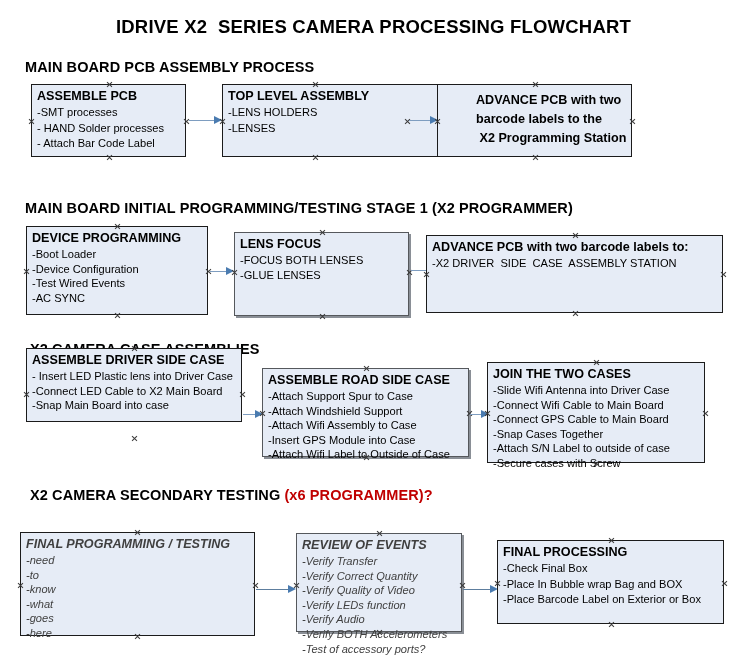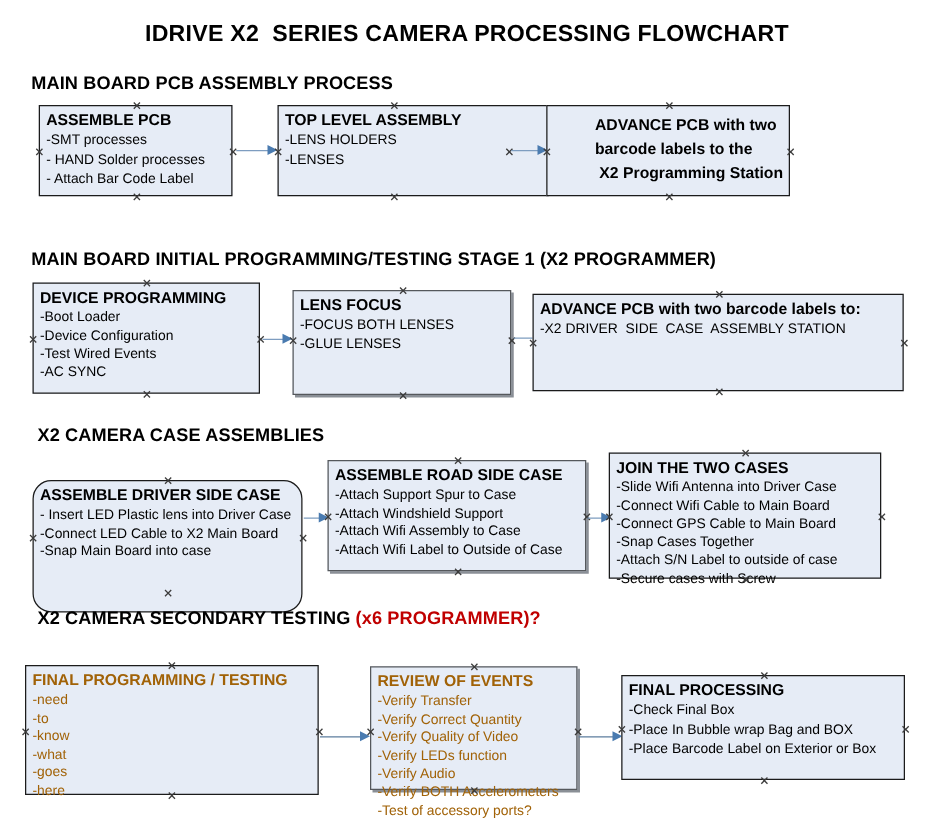--- a/index.html
+++ b/index.html
@@ -67,21 +67,22 @@
   .box-line {
     font-size: 11.1px;
     line-height: 15.5px;
     white-space: pre;
   }
   .box-line.tight {
     line-height: 14.6px;
   }
   .red-text .box-title,
   .red-text .box-line {
-    color: #a16207;
+    color: #404040;
+    font-style: italic;
   }
 
   
   .handle {
     position: absolute;
     width: 7px;
     height: 7px;
     pointer-events: none;
   }
   .handle::before,
@@ -209,41 +210,42 @@
   <div class="box-title">ADVANCE PCB with two barcode labels to:</div>
   <div class="box-line">-X2 DRIVER  SIDE  CASE  ASSEMBLY STATION</div>
   <span class="handle" style="left:145px; top:-4px;"></span>
   <span class="handle" style="left:145px; top:74px;"></span>
   <span class="handle" style="left:-4px; top:35px;"></span>
   <span class="handle" style="left:293px; top:35px;"></span>
 </div>
 
 <div class="section-heading" style="left:30px; top:341px;">X2 CAMERA CASE ASSEMBLIES</div>
 
-<div class="flow-box" style="left:26px; top:384px; width:216px; height:106px;border-radius:15px;">
+<div class="flow-box" style="left:26px; top:348px; width:216px; height:74px;">
   <div class="box-title">ASSEMBLE DRIVER SIDE CASE</div>
   <div class="box-line tight">- Insert LED Plastic lens into Driver Case</div>
   <div class="box-line tight">-Connect LED Cable to X2 Main Board</div>
   <div class="box-line tight">-Snap Main Board into case</div>
   <span class="handle" style="left:104px; top:-4px;"></span>
   <span class="handle" style="left:104px; top:86px;"></span>
   <span class="handle" style="left:-4px; top:42px;"></span>
   <span class="handle" style="left:212px; top:42px;"></span>
 </div>
 
 <div class="connector" style="left:243px; top:410px; width:20px;">
   <span class="shaft"></span>
     <span class="head"></span>
 </div>
 
 <div class="flow-box shadowed" style="left:262px; top:368px; width:207px; height:89px;">
   <div class="box-title">ASSEMBLE ROAD SIDE CASE</div>
   <div class="box-line tight">-Attach Support Spur to Case</div>
   <div class="box-line tight">-Attach Windshield Support</div>
   <div class="box-line tight">-Attach Wifi Assembly to Case</div>
+  <div class="box-line tight">-Insert GPS Module into Case</div>
   <div class="box-line tight">-Attach Wifi Label to Outside of Case</div>
   <span class="handle" style="left:100px; top:-4px;"></span>
   <span class="handle" style="left:100px; top:85px;"></span>
   <span class="handle" style="left:-4px; top:41px;"></span>
   <span class="handle" style="left:203px; top:41px;"></span>
 </div>
 
 <div class="connector" style="left:470px; top:410px; width:19px;">
   <span class="shaft"></span>
     <span class="head"></span>

